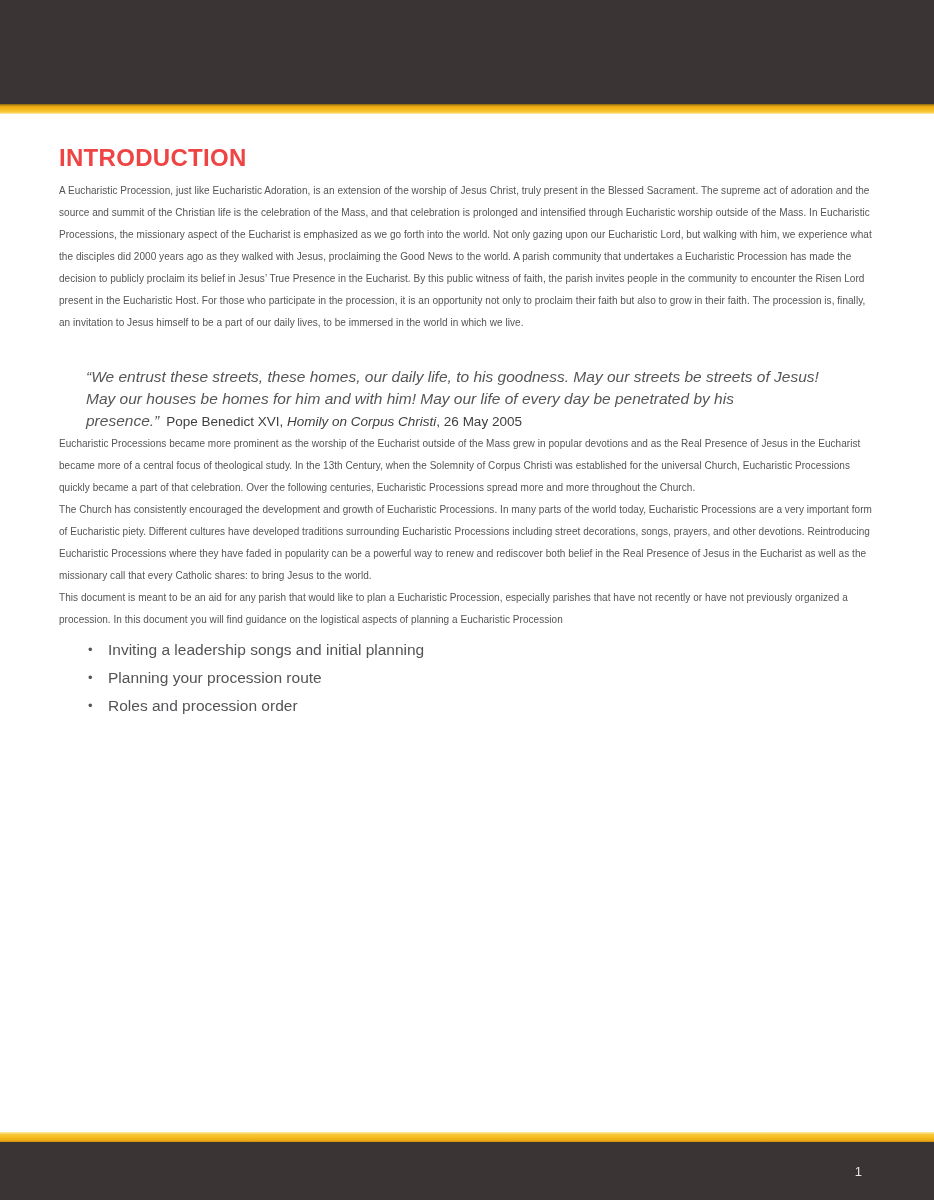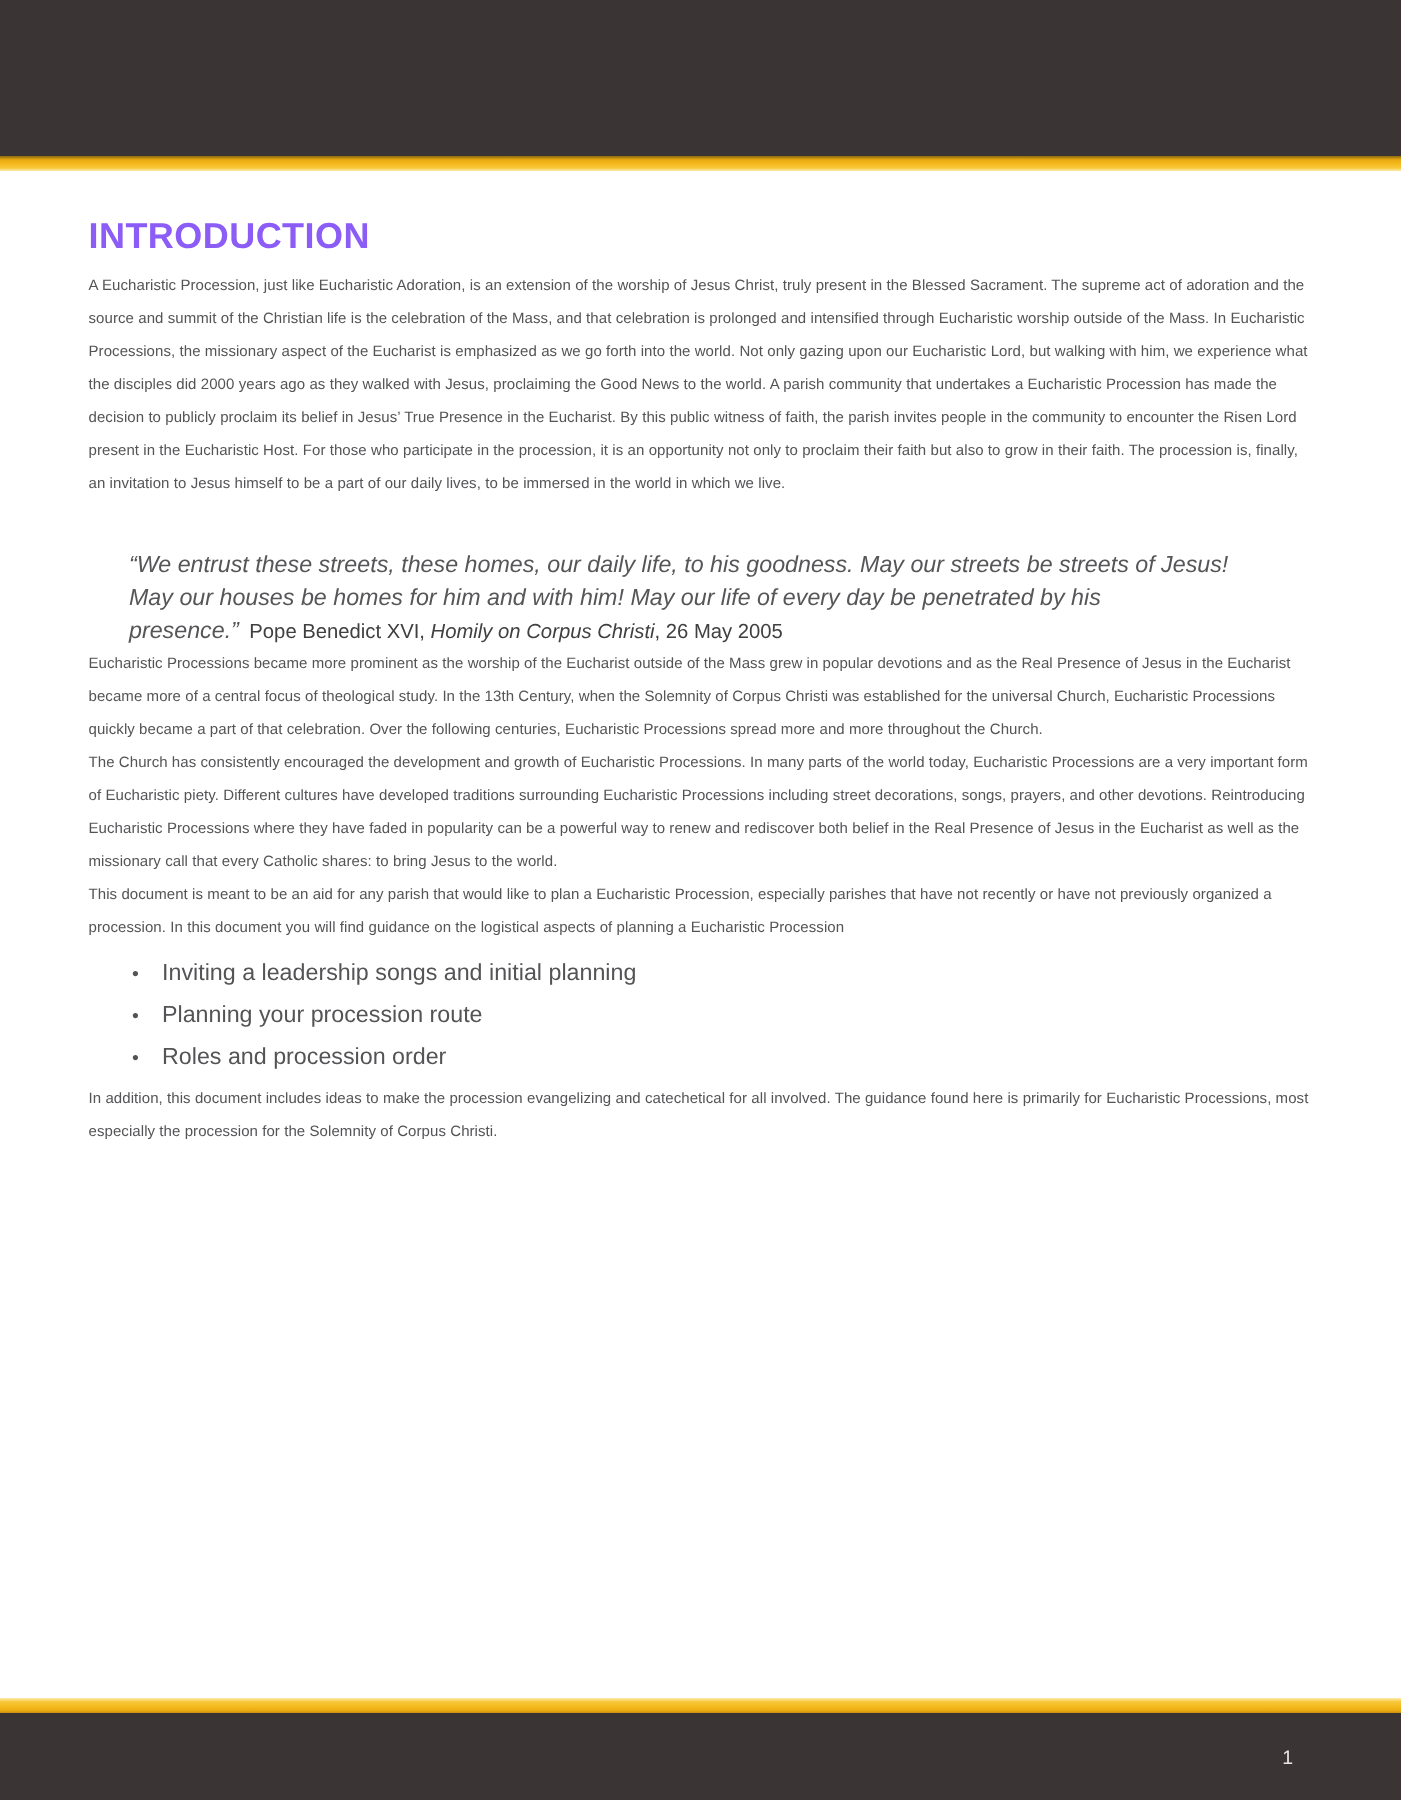--- a/index.html
+++ b/index.html
@@ -42,21 +42,21 @@
     left: 59px; top: 144px;
     width: 820px;
     color: #545356;
   }
   h1.doc-heading {
     margin: 0 0 9px 0;
     font-size: 24px;
     line-height: 27px;
     font-weight: bold;
     letter-spacing: 0.3px;
-    color: #8b5cf6;
+    color: #ef4444;
   }
   p.body-para {
     margin: 0;
     font-size: 10px;
     line-height: 22px;
     letter-spacing: 0.05px;
   }
   p.body-para + p.body-para { }
   .pullquote {
     margin: 32px 42px 0 27px;
@@ -114,19 +114,18 @@
   <p class="body-para">The Church has consistently encouraged the development and growth of Eucharistic Processions. In many parts of the world today, Eucharistic Processions are a very important form of Eucharistic piety. Different cultures have developed traditions surrounding Eucharistic Processions including street decorations, songs, prayers, and other devotions. Reintroducing Eucharistic Processions where they have faded in popularity can be a powerful way to renew and rediscover both belief in the Real Presence of Jesus in the Eucharist as well as the missionary call that every Catholic shares: to bring Jesus to the world.</p>
 
   <p class="body-para">This document is meant to be an aid for any parish that would like to plan a Eucharistic Procession, especially parishes that have not recently or have not previously organized a procession. In this document you will find guidance on the logistical aspects of planning a Eucharistic Procession</p>
 
   <ul class="topics-list">
     <li>Inviting a leadership songs and initial planning</li>
     <li>Planning your procession route</li>
     <li>Roles and procession order</li>
   </ul>
 
-  <p class="body-para closing">In addition, this document includes ideas to make the procession evangelizing and catechetical for all involved. The guidance found here is primarily for Eucharistic Processions, most especially the procession for the Solemnity of Corpus Christi.</p>
 </main>
 
 <div class="accent-stripe footer-stripe"></div>
 <footer class="bottom-bar">
   <span class="page-number">1</span>
 </footer>
 
 </body></html>

